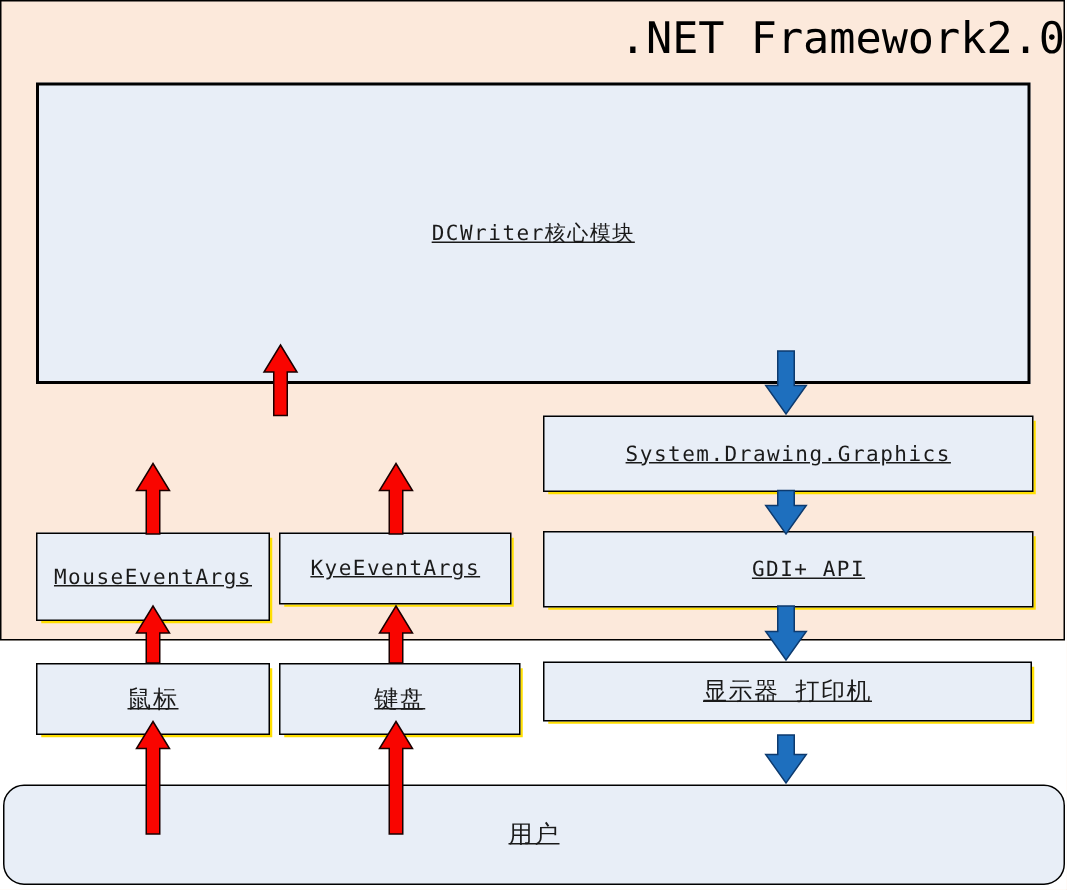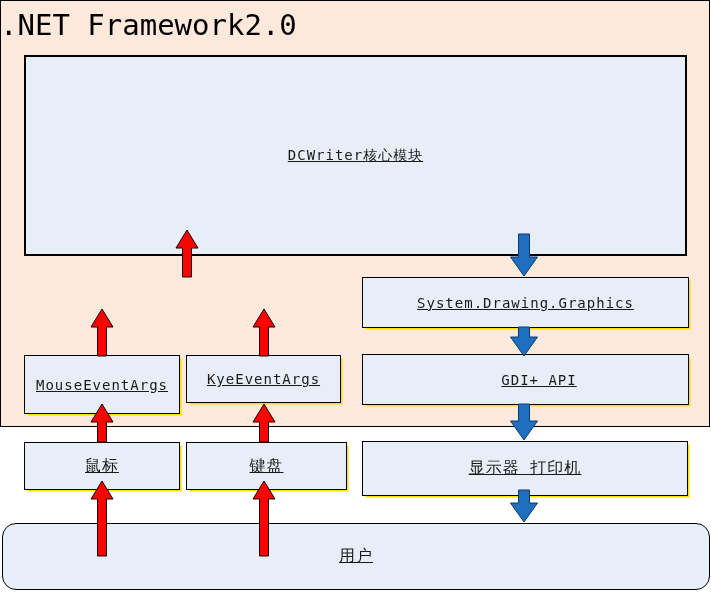--- a/index.html
+++ b/index.html
@@ -8,39 +8,39 @@
     overflow:hidden;
     font-family:"DejaVu Sans Mono","Liberation Mono",monospace,sans-serif;
     color:#111;
   }
   .framework{
     position:absolute;left:0;top:0;width:708px;height:425px;
     border:1.5px solid #000;background:#fce9db;box-sizing:content-box;
   }
   .title{
     position:absolute;left:0;top:6px;width:710px;height:38px;
-    line-height:38px;text-align:left;font-size:29px;letter-spacing:0px;
+    line-height:38px;text-align:right;font-size:29px;letter-spacing:0px;
     color:#000;white-space:nowrap;
   }
   .box{
     position:absolute;box-sizing:border-box;
     background:#e8eef7;border:1.6px solid #000;
     display:flex;align-items:center;justify-content:center;
     font-size:15px;letter-spacing:1px;white-space:nowrap;color:#1a1a1a;text-decoration:underline;
   }
   .sh{box-shadow:2.5px 2.5px 0 -1px #ffdf00;}
   .b-dcwriter{left:24px;top:55px;width:663px;height:201px;border-width:2px;font-size:14px;}
   .b-control{left:24px;top:277px;width:323px;height:50px;font-size:14px;}
   .b-graphics{left:362px;top:277px;width:327px;height:51px;font-size:14px;}
   .b-mouseargs{left:24px;top:355px;width:156px;height:59px;font-size:14px;}
   .b-keyargs{left:186px;top:355px;width:155px;height:48px;font-size:14px;}
   .b-gdi{left:362px;top:354px;width:327px;height:51px;font-size:14px;padding-left:27px;}
   .b-mouse{left:24px;top:442px;width:156px;height:48px;font-size:16px;}
   .b-keyboard{left:186px;top:442px;width:161px;height:48px;font-size:16px;}
-  .b-display{left:362px;top:441px;width:326px;height:55px;font-size:16px;}
+  .b-display{left:362px;top:441px;width:326px;height:40px;font-size:16px;}
   .b-user{left:2px;top:523px;width:708px;height:67px;font-size:16px;border-radius:14px;}
   svg.arrows{position:absolute;left:0;top:0;z-index:5;pointer-events:none;}
   .red-arrow{fill:#f90500;stroke:#1a0000;stroke-width:1;}
   .blue-arrow{fill:#1e6fbe;stroke:#0d3a6e;stroke-width:1;}
 </style>
 </head>
 <body>
 
 <div class="canvas">
 

